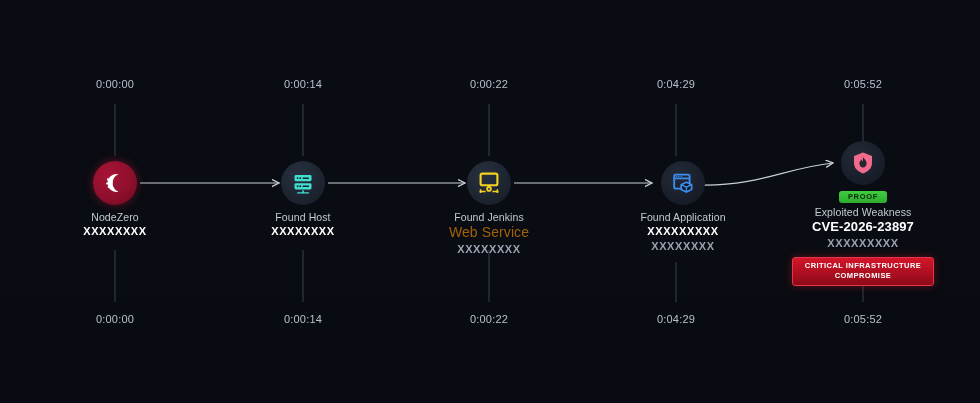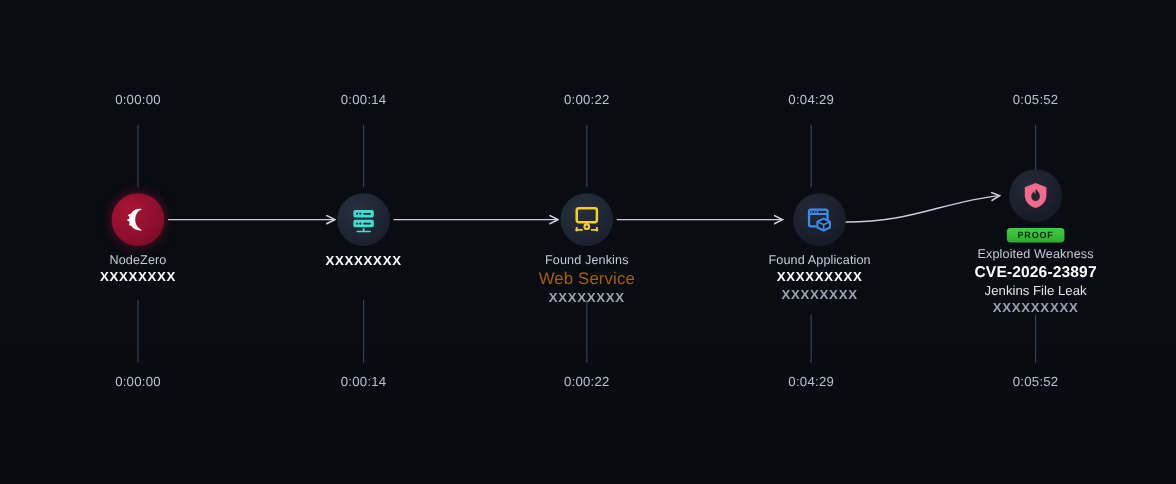--- a/index.html
+++ b/index.html
@@ -218,20 +218,21 @@
         <circle cx="10.3" cy="8.1" r="0.95" fill="#16202a"></circle>
         <circle cx="7.6" cy="16.3" r="0.95" fill="#16202a"></circle>
         <circle cx="10.3" cy="16.3" r="0.95" fill="#16202a"></circle>
         <rect x="12.6" y="7.4" width="6.4" height="1.5" rx="0.6" fill="#16202a"></rect>
         <rect x="12.6" y="15.6" width="6.4" height="1.5" rx="0.6" fill="#16202a"></rect>
         <rect x="12.3" y="20.3" width="1.5" height="3.0" fill="#3fe0d0"></rect>
         <rect x="7.0" y="22.2" width="12.1" height="1.4" rx="0.6" fill="#3fe0d0"></rect>
       </svg>
     </div>
     <div class="node-meta">
+      <div class="node-kind">Found Host</div>
       <div class="redact">XXXXXXXX</div>
     </div>
   </div>
 
   <div class="node" style="left:489px; top:161px">
     <div class="node-circle dark">
       <svg width="26" height="26" viewBox="0 0 26 26">
         <rect x="4.6" y="3.6" width="16.8" height="11.6" rx="1.8" fill="none" stroke="#f5d020" stroke-width="2.1"></rect>
         <rect x="11.9" y="15.2" width="2.2" height="2.6" fill="#f5d020"></rect>
         <circle cx="13" cy="18.9" r="1.9" fill="none" stroke="#f5d020" stroke-width="1.8"></circle>
@@ -273,18 +274,21 @@
         <path d="M13 2.6 L22 6.0 V13.0 C22 18.2 18.0 21.9 13 23.4 C8.0 21.9 4 18.2 4 13.0 V6.0 Z" fill="#f26a8d"></path>
         <path d="M13 7.2 C14.9 9.4 16.6 11.0 16.6 13.6 C16.6 15.9 15.0 17.6 13 17.6
                  C11.0 17.6 9.4 15.9 9.4 13.6 C9.4 11.6 10.6 10.6 11.6 9.3
                  C11.9 10.5 12.3 11.1 13 11.6 C12.9 10.2 12.8 8.6 13 7.2 Z" fill="#23262f"></path>
       </svg>
     </div>
     <div class="proof-badge">PROOF</div>
     <div class="node-meta" style="margin-top:3px">
       <div class="node-kind">Exploited Weakness</div>
       <div class="node-cve">CVE-2026-23897</div>
-      <div class="node-sub">Jenkins File Leak</div>
       <div class="redact dim">XXXXXXXXX</div>
     </div>
+    <div class="critical-banner">
+      <div>CRITICAL INFRASTRUCTURE</div>
+      <div>COMPROMISE</div>
+    </div>
   </div>
 
 </div>
 
 </body></html>

